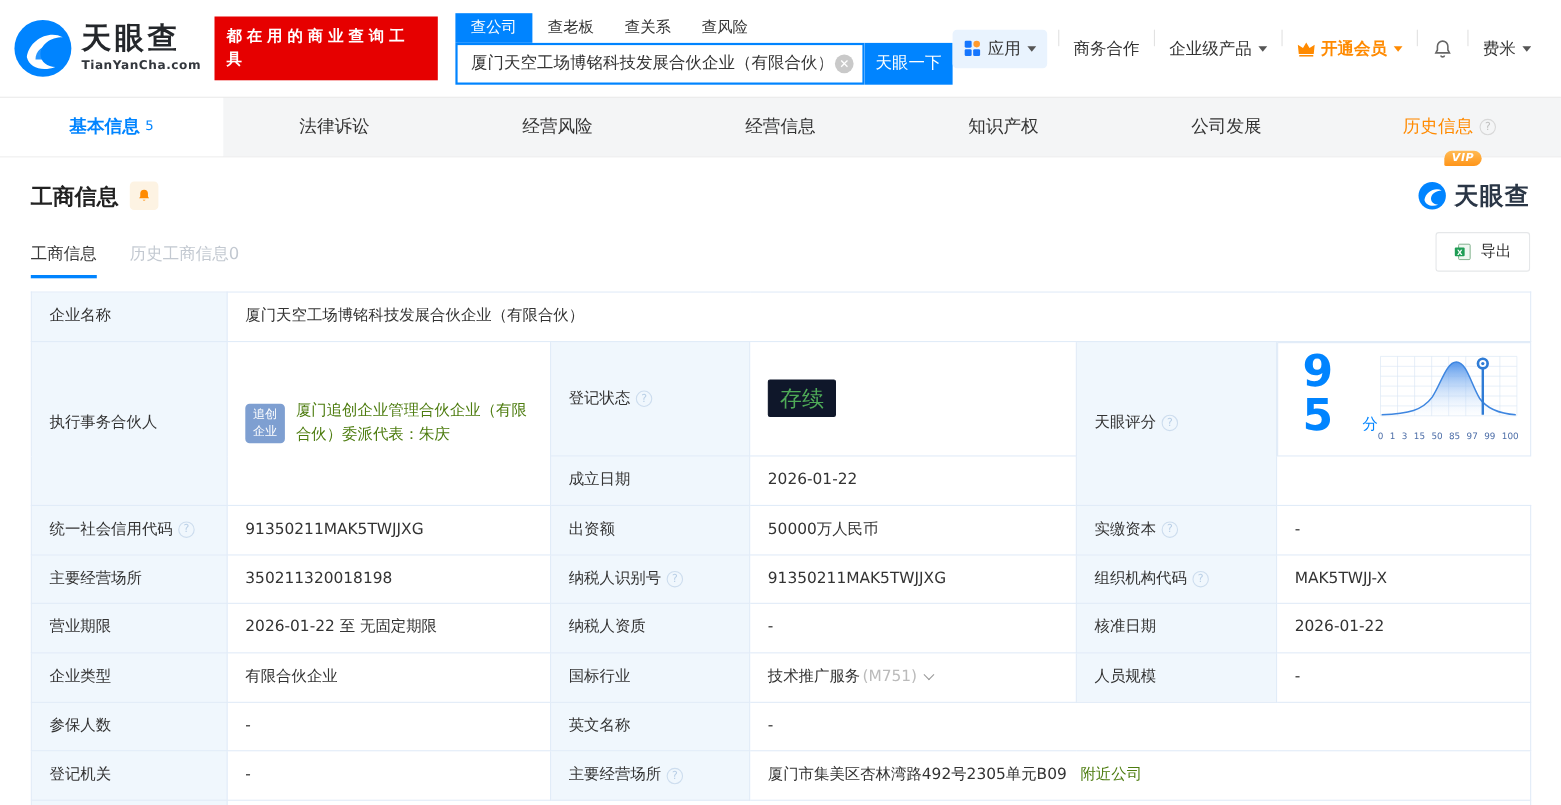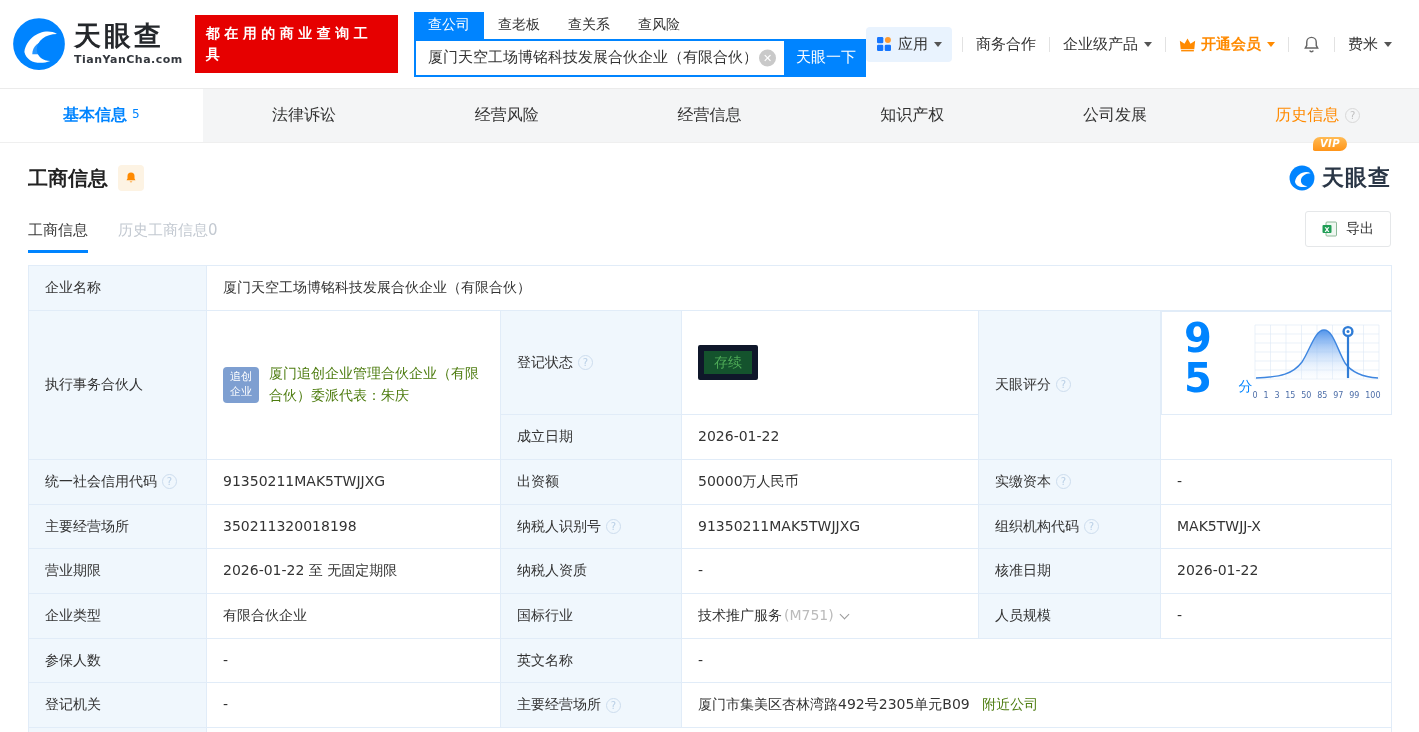--- a/index.html
+++ b/index.html
@@ -28,21 +28,21 @@
   .search-row { display:flex; }
   .search-input-wrap { position:relative; }
   .search-input { width:372px; height:38px; border:2px solid #0084ff; padding:0 36px 0 12px;
     font-size:15px; color:#333; outline:none; font-family:inherit; }
   .clear-btn { position:absolute; right:10px; top:50%; transform:translateY(-50%);
     width:17px; height:17px; border-radius:50%; background:#c9c9c9; color:#fff; font-size:11px;
     display:flex; align-items:center; justify-content:center; cursor:pointer; }
   .search-btn { width:80px; height:38px; background:#0084ff; color:#fff; border:none;
     font-size:15px; cursor:pointer; font-family:inherit; }
 
-  .top-menu { margin-left:auto; display:flex; align-items:center; }
+  .top-menu { margin-left:auto; display:flex; }
   .tm-item { display:flex; align-items:center; padding:0 13px; font-size:15px; color:#333; cursor:pointer; white-space:nowrap; }
   .tm-divider { width:1px; height:15px; background:#e2e2e2; }
   .apps-chip { background:#e9f3fe; border-radius:4px; padding:8px 10px; margin-right:10px; }
   .caret { display:inline-block; width:0; height:0; border:4px solid transparent;
     border-top:5px solid #555; margin-left:6px; margin-top:5px; }
   .caret.orange { border-top-color:#ff8a00; }
   .vip-link { color:#ff8a00; font-weight:600; }
   .vip-link svg { margin-right:5px; }
 
   
@@ -77,22 +77,22 @@
   .export-btn { margin-left:auto; display:flex; align-items:center; gap:8px; background:#fff;
     border:1px solid #e5e7e9; border-radius:3px; padding:8px 16px; font-size:14px; color:#333;
     cursor:pointer; margin-bottom:6px; font-family:inherit; }
 
   
   table.info { width:1363px; border-collapse:collapse; table-layout:fixed; margin-top:12px; }
   table.info td { border:1px solid #e1ecf8; padding:11px 16px; font-size:14px; color:#333;
     line-height:1.55; vertical-align:middle; background:#fff; word-break:break-all; }
   table.info td.lbl { background:#f0f7fd; }
   .lbl-inner { display:flex; align-items:center; }
-  .status-badge { display:inline-block; border:6px solid #0f172a; background:#14532d; color:#4eaa57;
-    padding:2px 10px; border-radius:2px; font-size:14px; line-height:1.4; }
+  .status-badge { display:inline-block; border:1px solid #0f172a; background:#0f172a; color:#4eaa57;
+    padding:2px 10px; border-radius:2px; font-size:20px; line-height:1.4; }
   .partner { display:flex; align-items:center; gap:10px; }
   .partner-badge { flex:0 0 auto; width:36px; background:#7e9fd1; border-radius:4px; color:#fff;
     font-size:11px; line-height:1.35; text-align:center; padding:3px 2px; }
   a.blue-link, .blue-link { color:#4d7c0f; text-decoration:none; cursor:pointer; }
   .code-gray { color:#bbb; margin-left:2px; }
   .chev { display:inline-block; width:7px; height:7px; border-right:1.5px solid #9a9a9a;
     border-bottom:1.5px solid #9a9a9a; transform:rotate(45deg); margin-left:7px; vertical-align:2px; }
   .scope-cell { line-height:1.9 !important; padding:14px 16px !important; }
 
   

